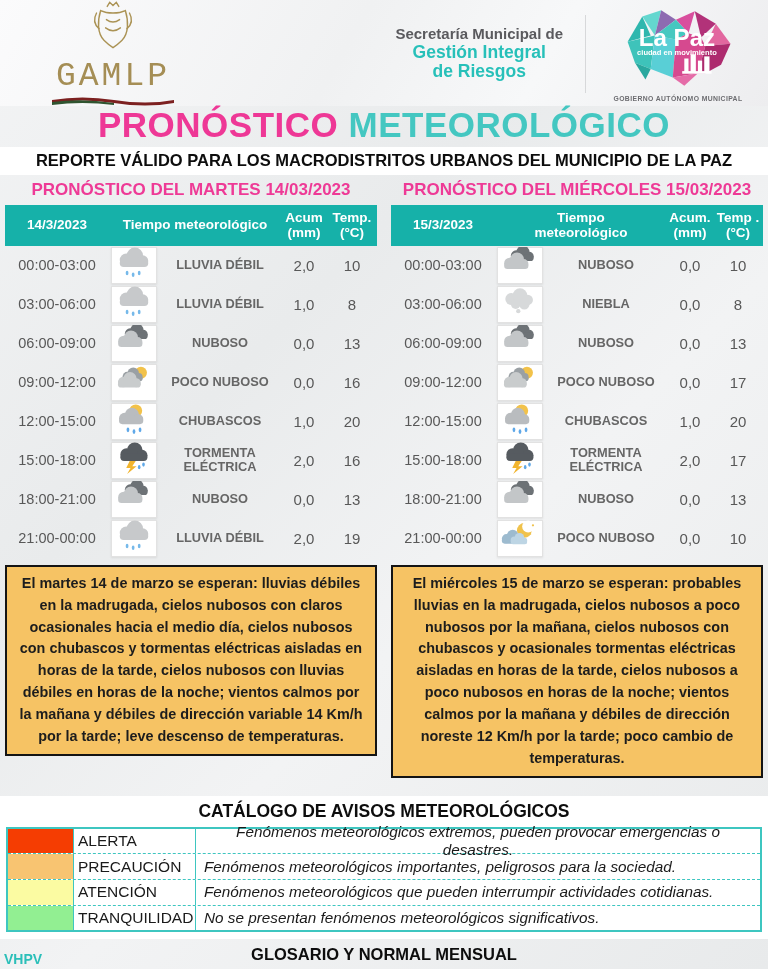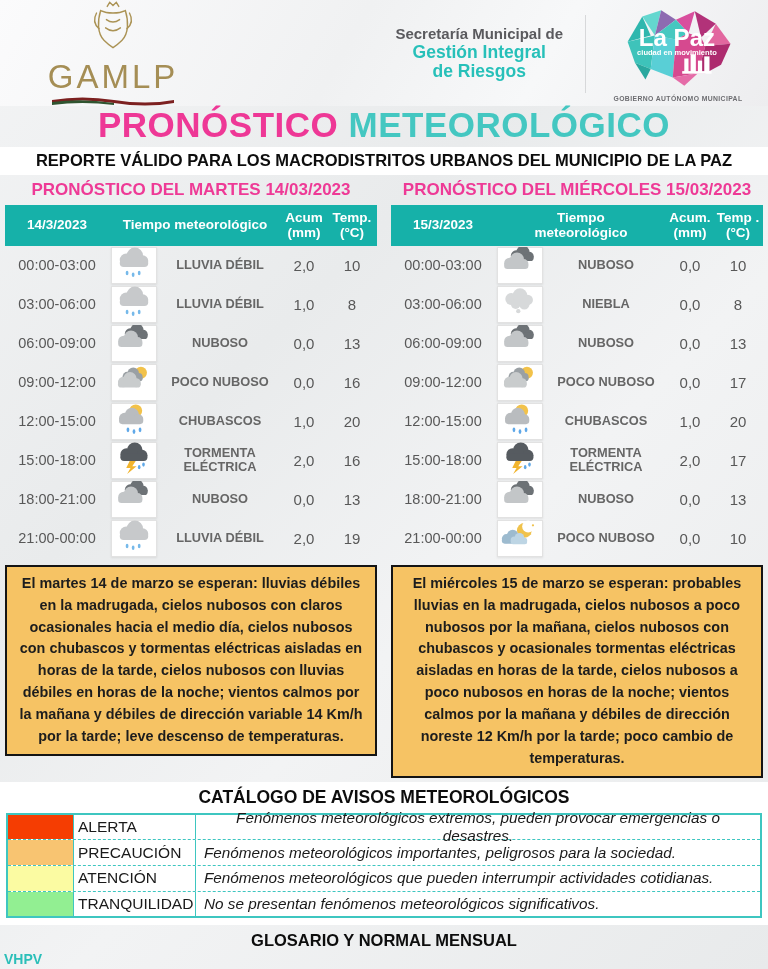--- a/index.html
+++ b/index.html
@@ -8,21 +8,21 @@
     width:768px;height:969px;overflow:hidden;position:relative;
     font-family:"Liberation Sans",sans-serif;
     background:linear-gradient(135deg,#f3f4f5 0%,#e9ebec 35%,#f2f3f4 60%,#e8eaeb 100%);
   }
   
   header{
     height:106px;display:flex;align-items:center;padding:2px 14px 0 18px;
     background:linear-gradient(120deg,#fbfbfc 0%,#f0f1f2 45%,#f7f8f9 70%,#ededef 100%);
   }
   .gamlp{width:190px;text-align:center;line-height:1;}
-  .gamlp-word{font-family:Liberation Sans, sans-serif;font-size:33px;color:#a58e55;letter-spacing:3px;margin-top:2px;}
+  .gamlp-word{font-family:Liberation Mono, monospace;font-size:33px;color:#a58e55;letter-spacing:3px;margin-top:2px;}
   .secretaria{margin-left:auto;text-align:center;line-height:1.12;}
   .sec-l1{color:#5a5a5e;font-size:15px;font-weight:bold;}
   .sec-l2,.sec-l3{color:#27c0b9;font-size:17.5px;font-weight:bold;}
   .vdiv{width:1px;height:78px;background:#d7d8da;margin:0 16px 0 22px;}
   .lapaz{width:152px;text-align:center;}
   .lapaz-cap{font-size:6.8px;font-weight:bold;color:#6c6c70;letter-spacing:.4px;margin-top:1px;}
   
   .main-title{text-align:center;font-size:35px;font-weight:bold;letter-spacing:.5px;line-height:1.05;margin-top:1px;}
   .t-pink{color:#ee3896;}
   .t-teal{color:#44c7c1;}
@@ -43,21 +43,21 @@
     box-shadow:0 1px 2px rgba(0,0,0,.08);display:flex;align-items:center;justify-content:center;margin:0 auto;}
   .cell-desc{font-weight:bold;font-size:12.8px;color:#666;line-height:1.15;padding:0 4px;}
   .cell-num{color:#585858;font-size:15px;}
   .summary{margin-top:7px;background:#f6c364;border:2px solid #141414;min-height:148px;
     display:flex;align-items:center;padding:6px 9px;
     font-weight:bold;font-size:14.4px;line-height:1.52;color:#1d1d1d;text-align:center;}
   .fuente{margin-top:2px;text-align:right;font-size:14px;padding-right:2px;}
   .fuente .fl{color:#e23d97;font-weight:bold;}
   .fuente .fv{color:#f27ab8;}
   
-  .catalog{background:#fff;margin-top:4px;padding:5px 0 7px;}
+  .catalog{background:#fff;margin-top:18px;padding:5px 0 7px;}
   .catalog-title{text-align:center;font-weight:bold;font-size:17.5px;color:#0d0d0d;}
   .catalog-table{width:756px;margin:5px auto 0;border:2px solid #3ec6c0;}
   .crow{display:grid;grid-template-columns:66px 122px 1fr;align-items:stretch;text-align:center;}
   .crow + .crow{border-top:1px dashed #3ec6c0;}
   .c-swatch{border-right:1px solid #3ec6c0;}
   .c-level{border-right:1px solid #3ec6c0;display:flex;align-items:center;padding:2px 4px;
     font-size:15.5px;color:#1a1a1a;}
   .c-desc{display:flex;align-items:center;padding:2px 8px;font-style:italic;font-size:15.3px;color:#1a1a1a;height:24.6px;}
   
   .glossary{padding-top:6px;}

